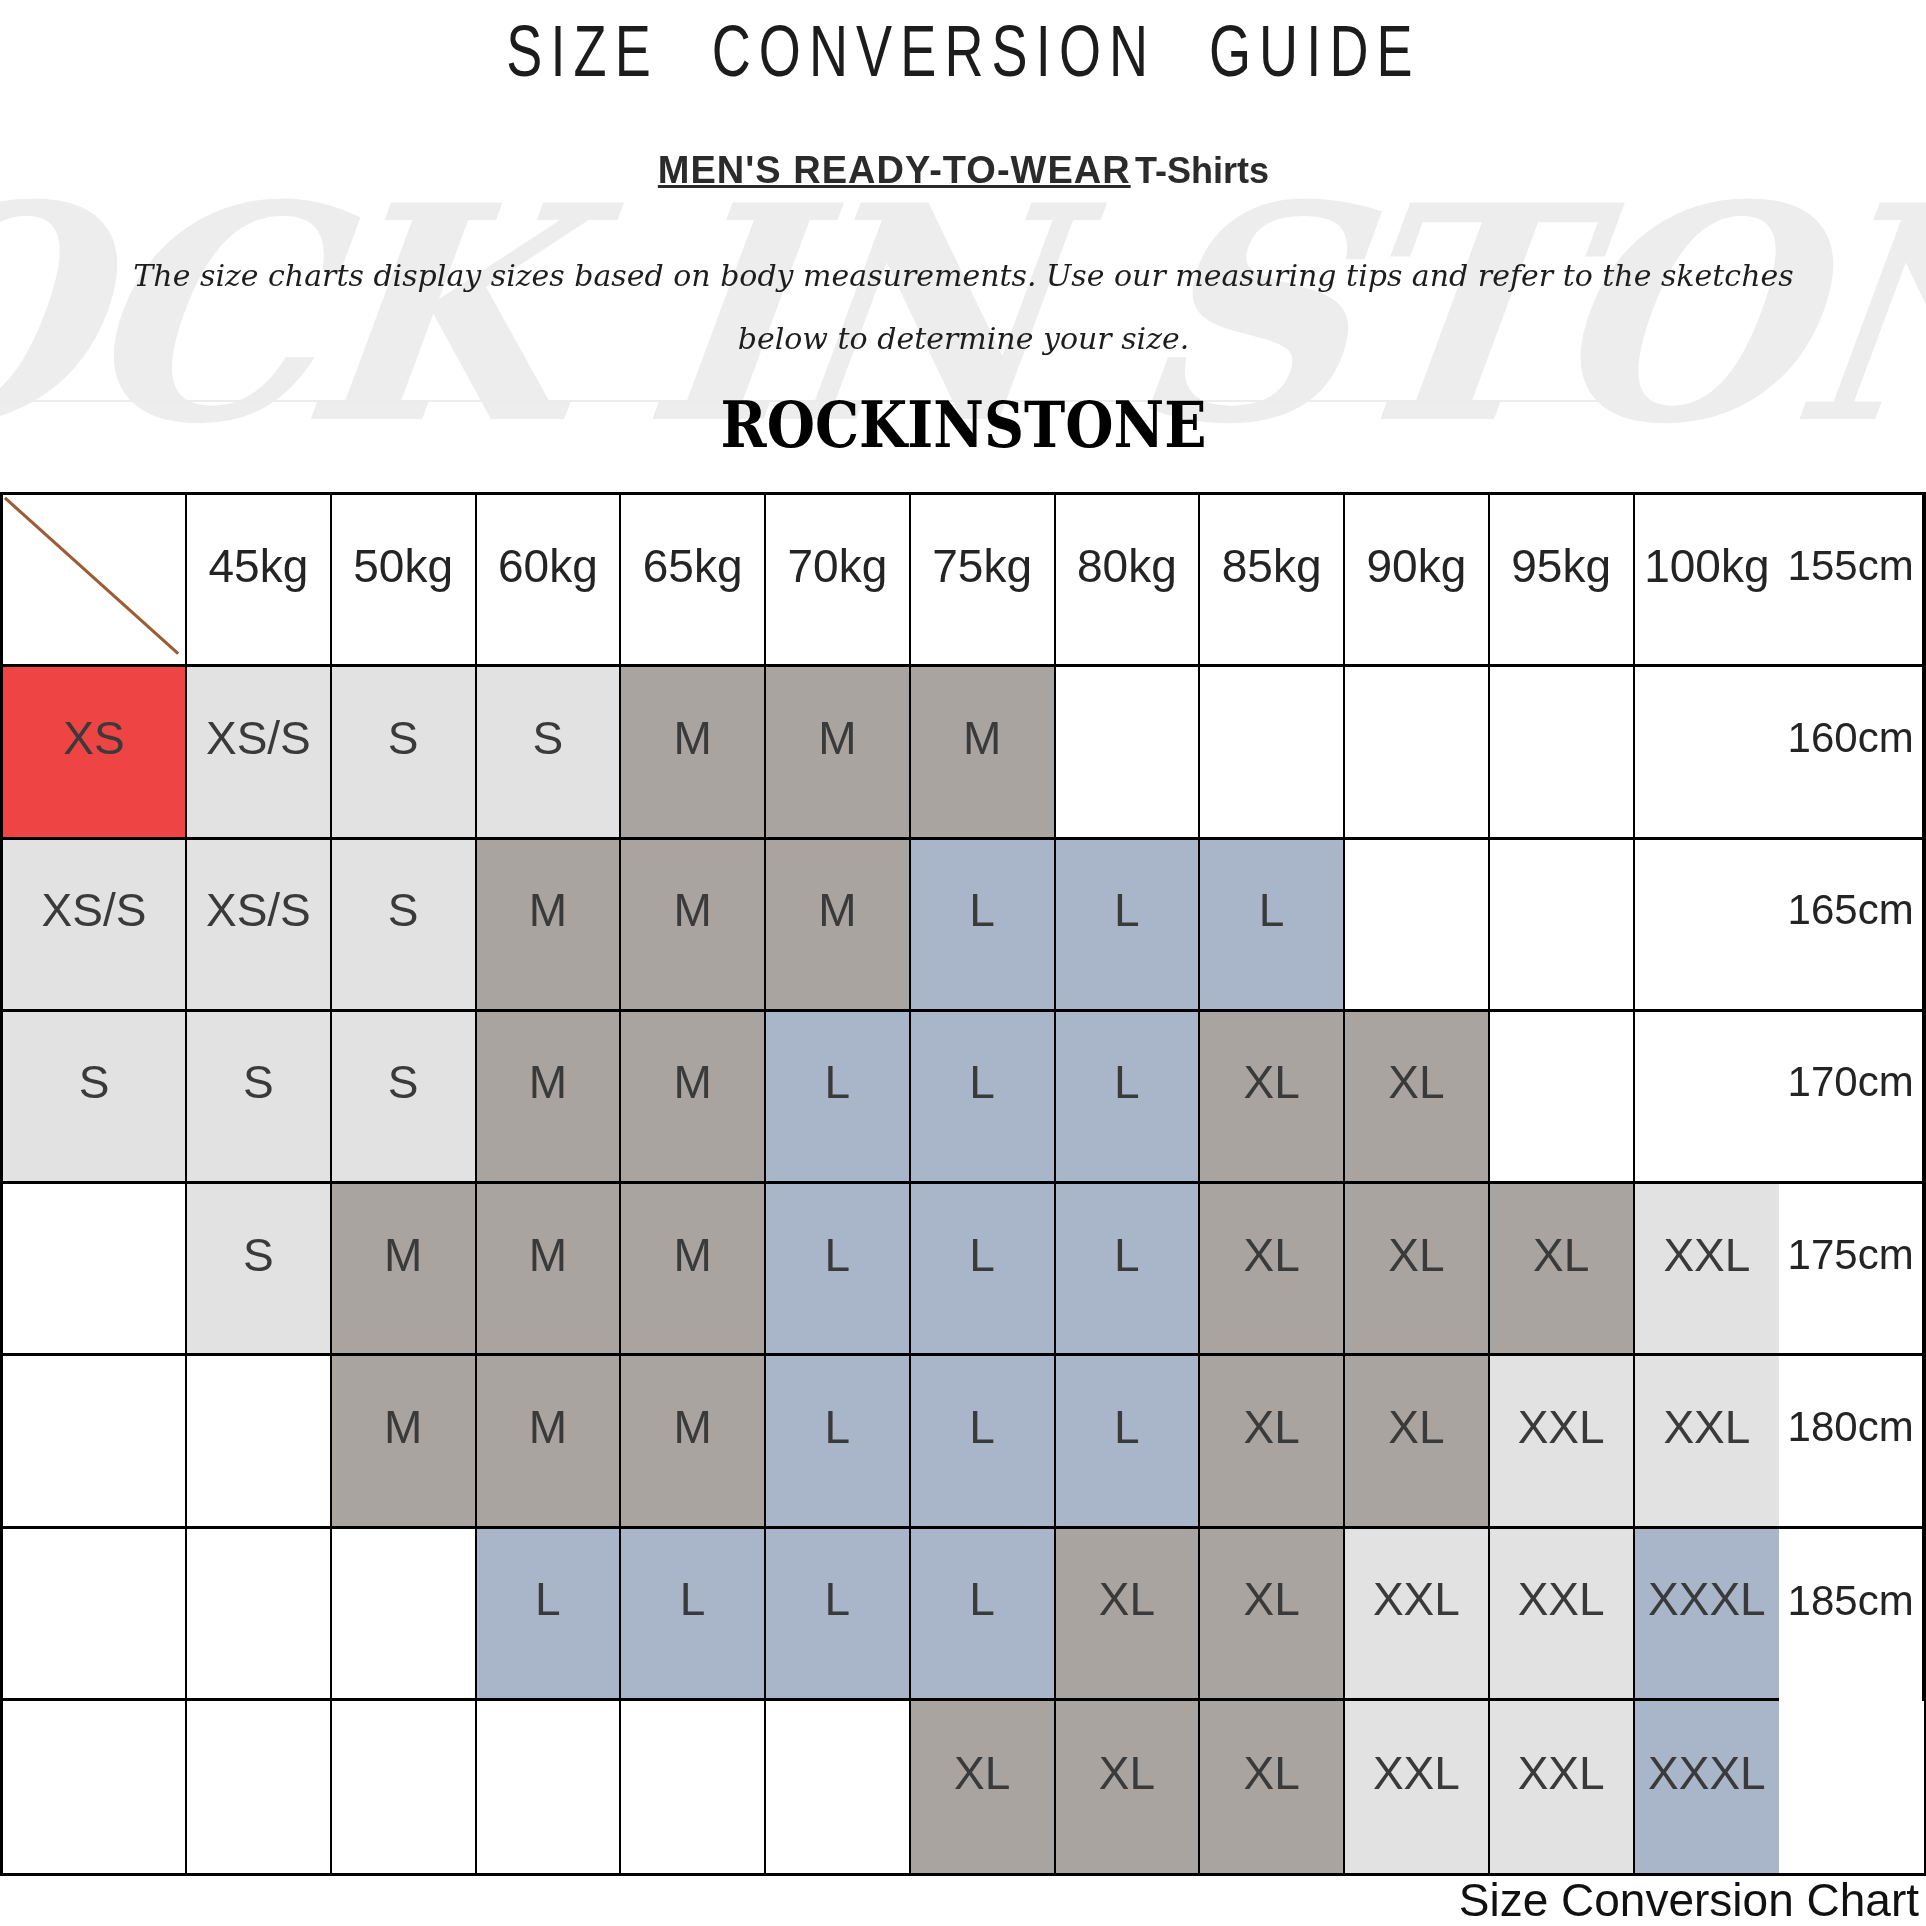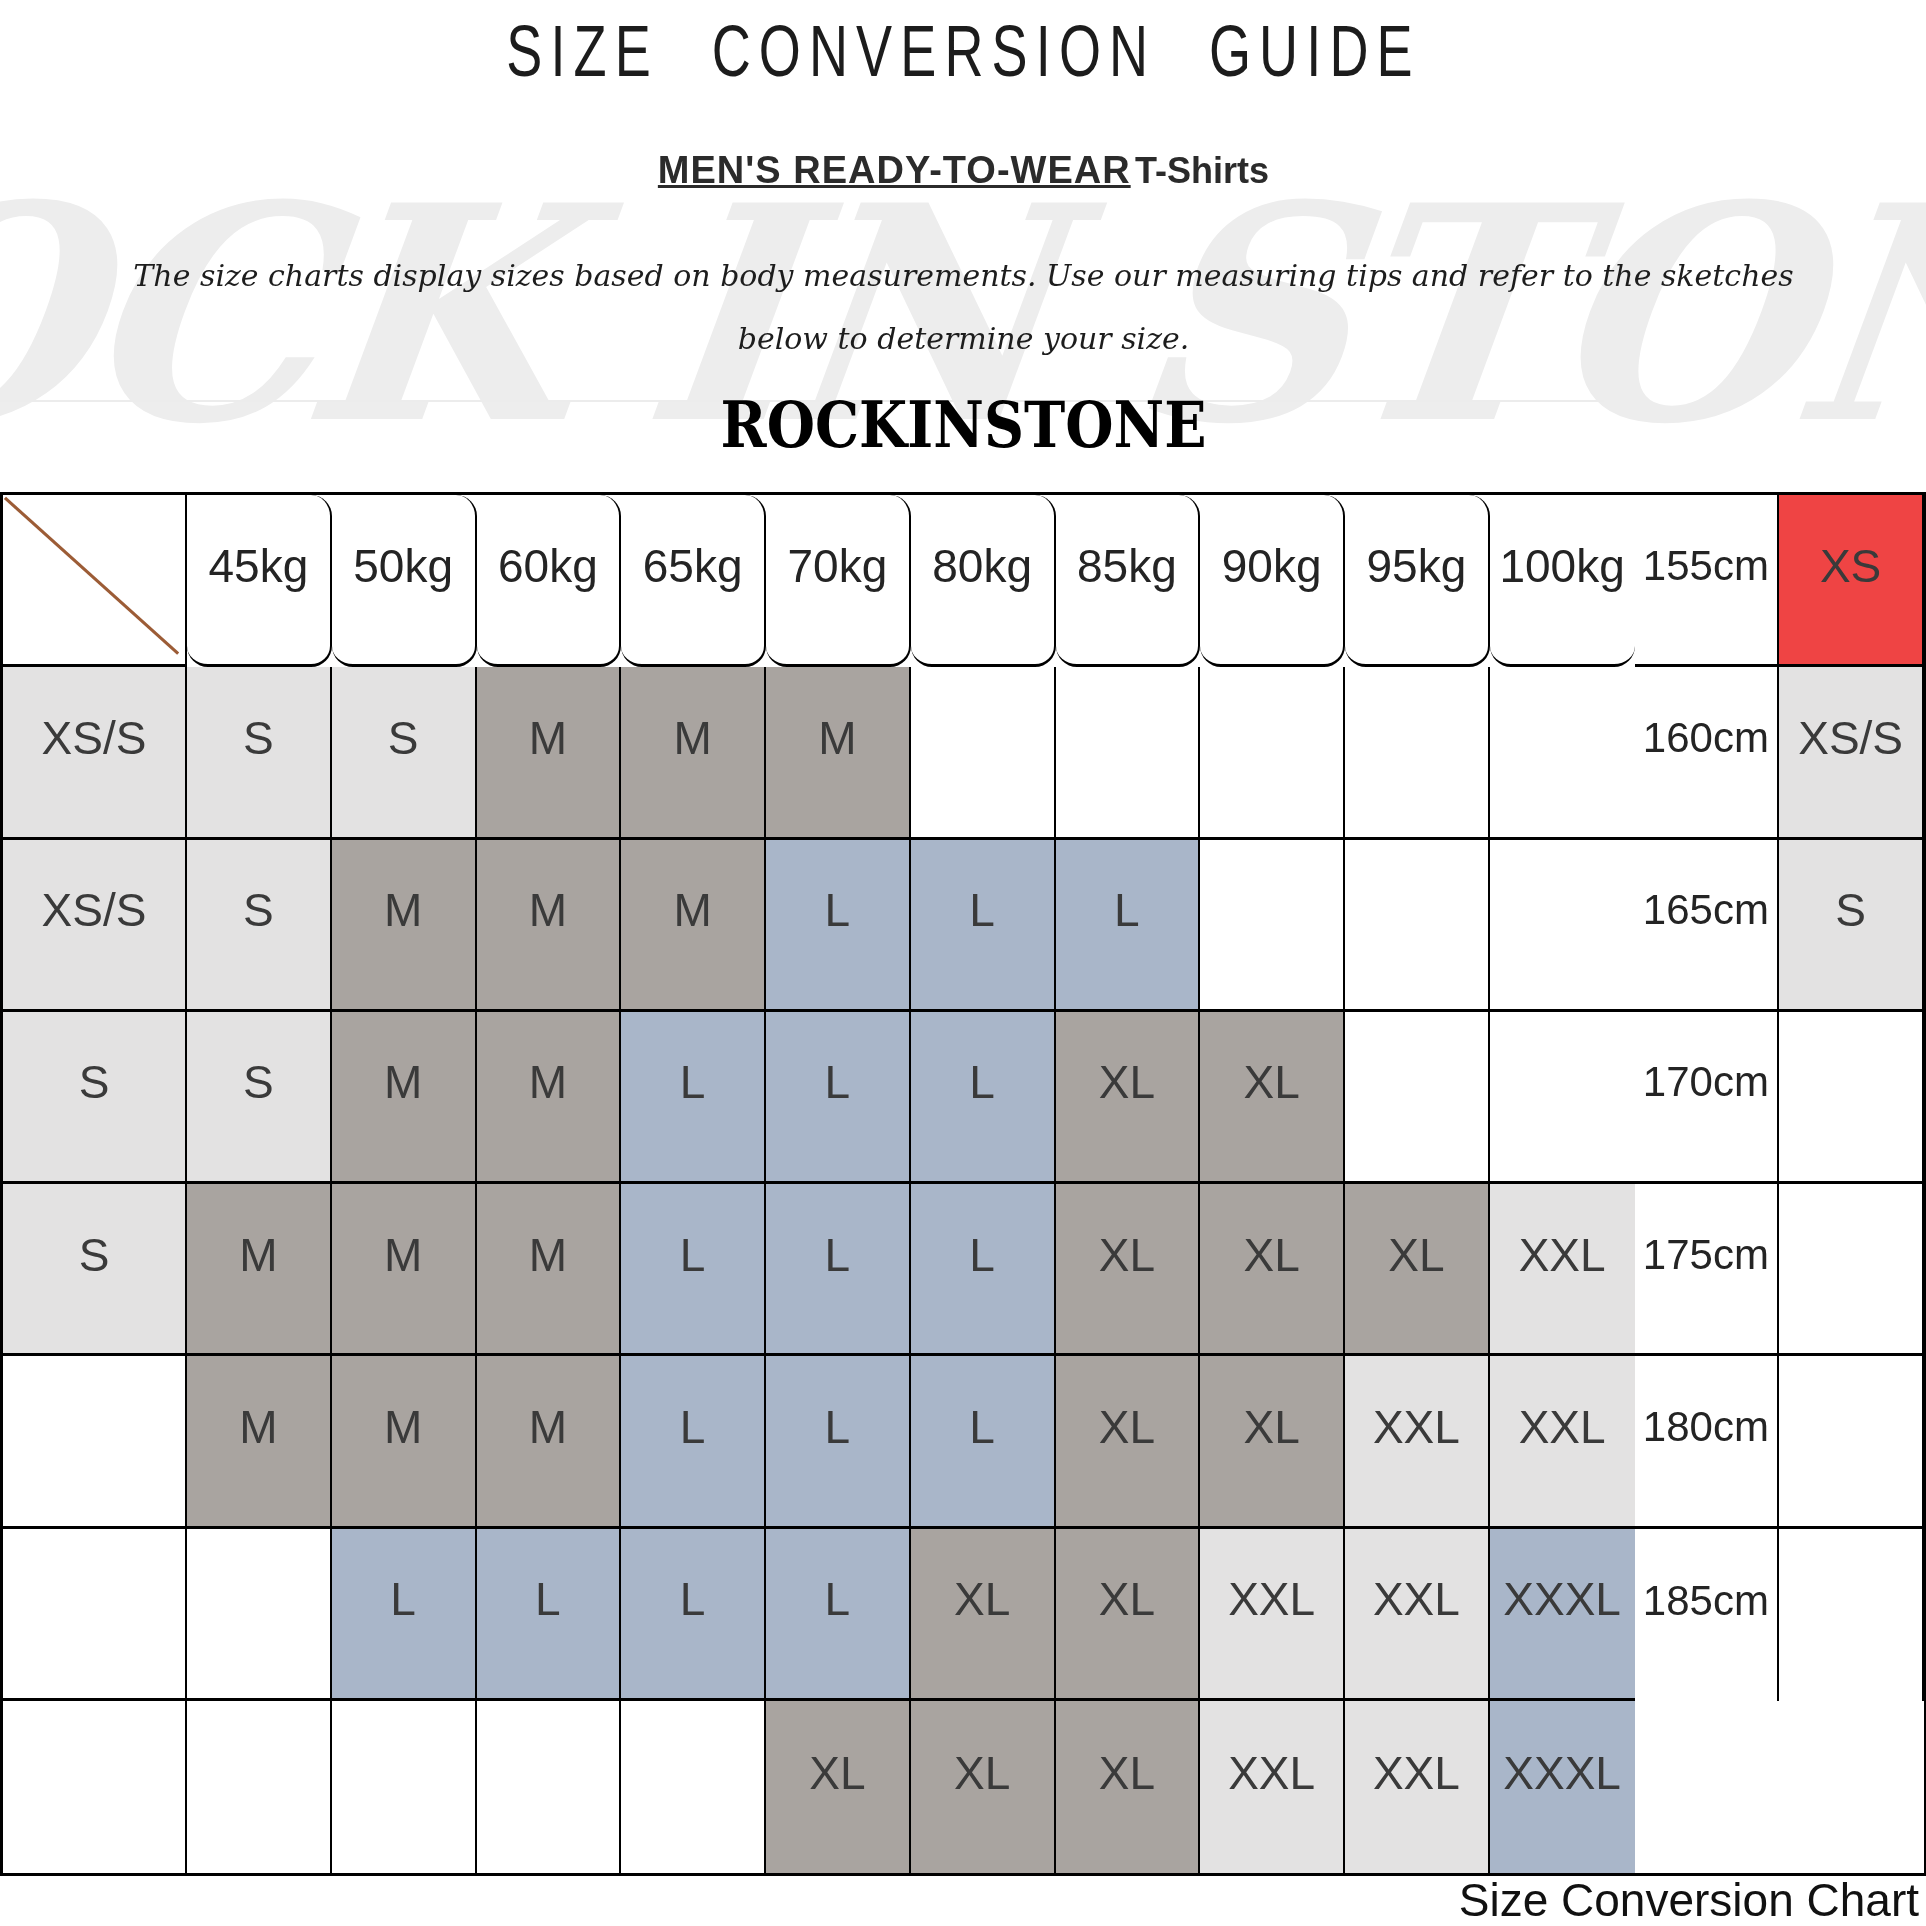--- a/index.html
+++ b/index.html
@@ -48,21 +48,21 @@
     border:3px solid #000;box-sizing:border-box;background:#fff;z-index:2;
   }
   .tcell{
     border-right:2px solid #000;border-bottom:3px solid #000;
     box-sizing:border-box;display:flex;align-items:center;justify-content:center;
     font-size:46px;color:#3a3a3a;overflow:hidden;
   }
   .tcell span{transform:translateY(-14px);display:block;}
   .tcell.last-col{border-right:none;}
   .tcell.last-row{border-bottom:none;}
-  .tcell.col-head{font-size:46px;color:#242424;border-radius:21px;}
+  .tcell.col-head{font-size:46px;color:#242424;}
   .tcell.row-head{font-size:42px;color:#242424;}
   .tcell.corner{display:block;padding:0;}
   .tcell.corner svg{display:block;width:100%;height:100%;}
   .footer{
     position:absolute;top:1877px;right:8px;
     font-family:Liberation Sans, sans-serif;font-size:46px;line-height:1;
     color:#111111;z-index:3;white-space:nowrap;
   }
 </style>
 </head>
@@ -101,20 +101,23 @@
     <div class="tcell col-head">
       <span>60kg</span>
     </div>
     <div class="tcell col-head">
       <span>65kg</span>
     </div>
     <div class="tcell col-head">
       <span>70kg</span>
     </div>
     <div class="tcell col-head">
+      <span>75kg</span>
+    </div>
+    <div class="tcell col-head">
       <span>80kg</span>
     </div>
     <div class="tcell col-head">
       <span>85kg</span>
     </div>
     <div class="tcell col-head">
       <span>90kg</span>
     </div>
     <div class="tcell col-head">
       <span>95kg</span>

